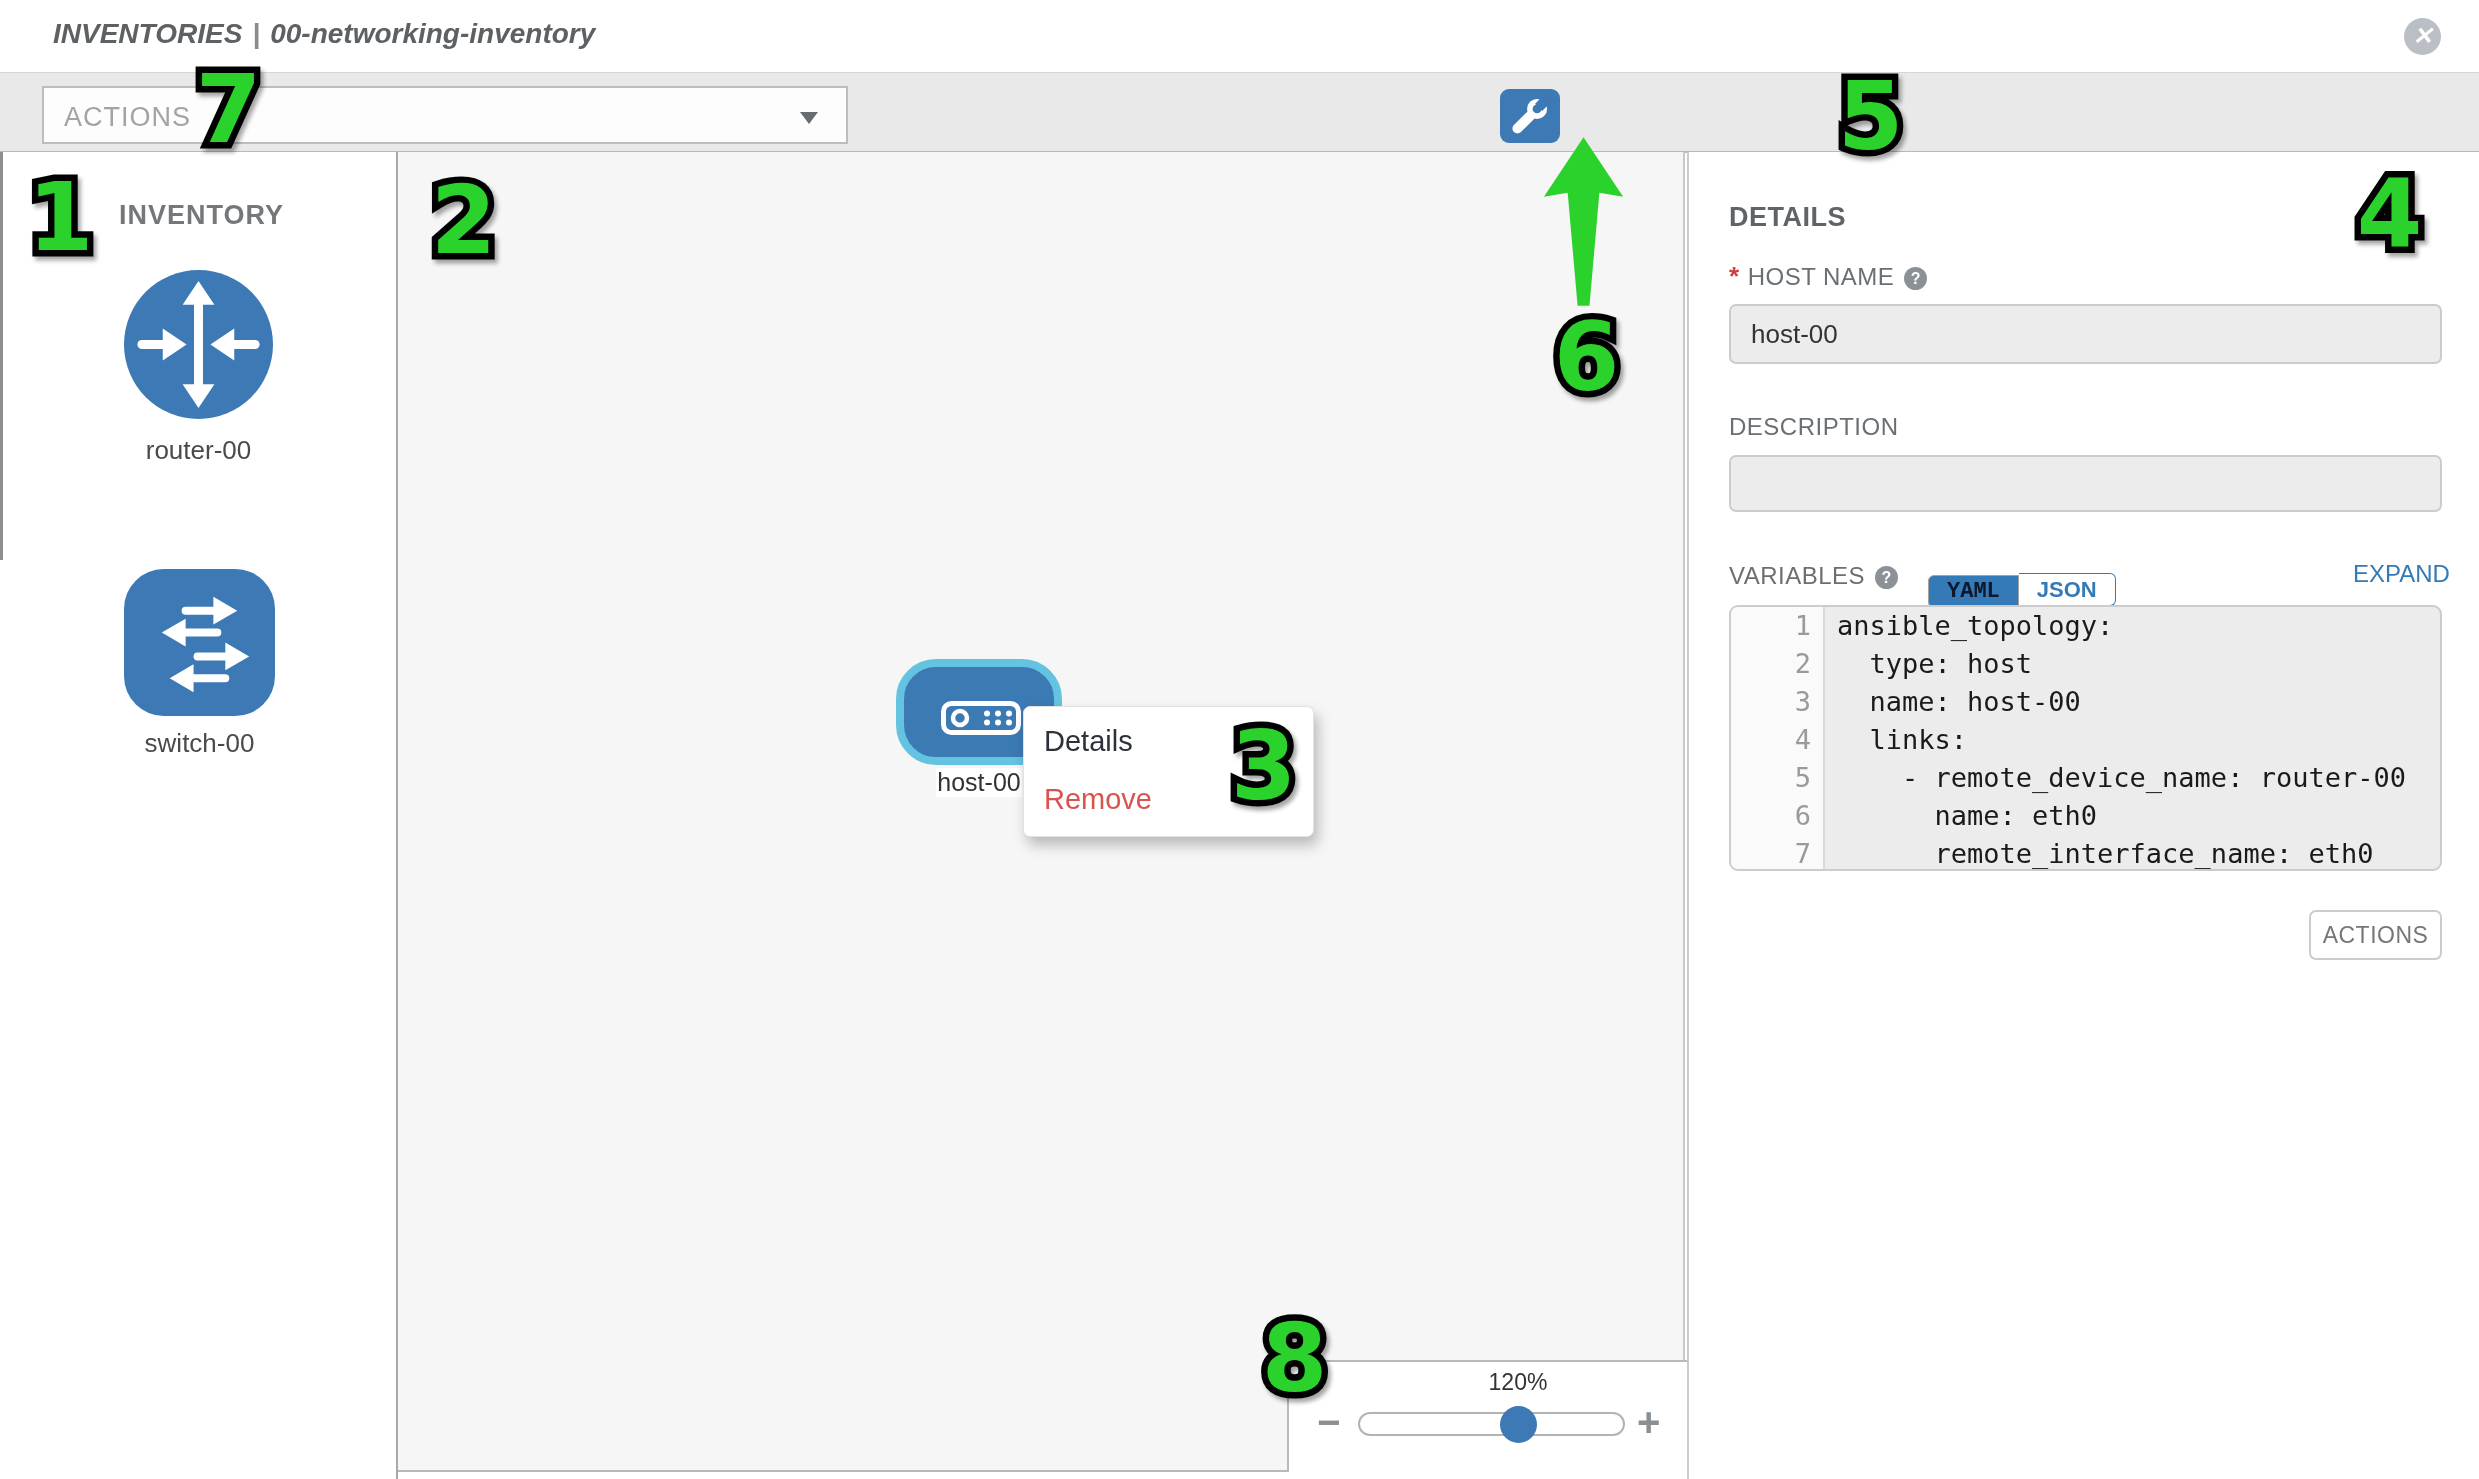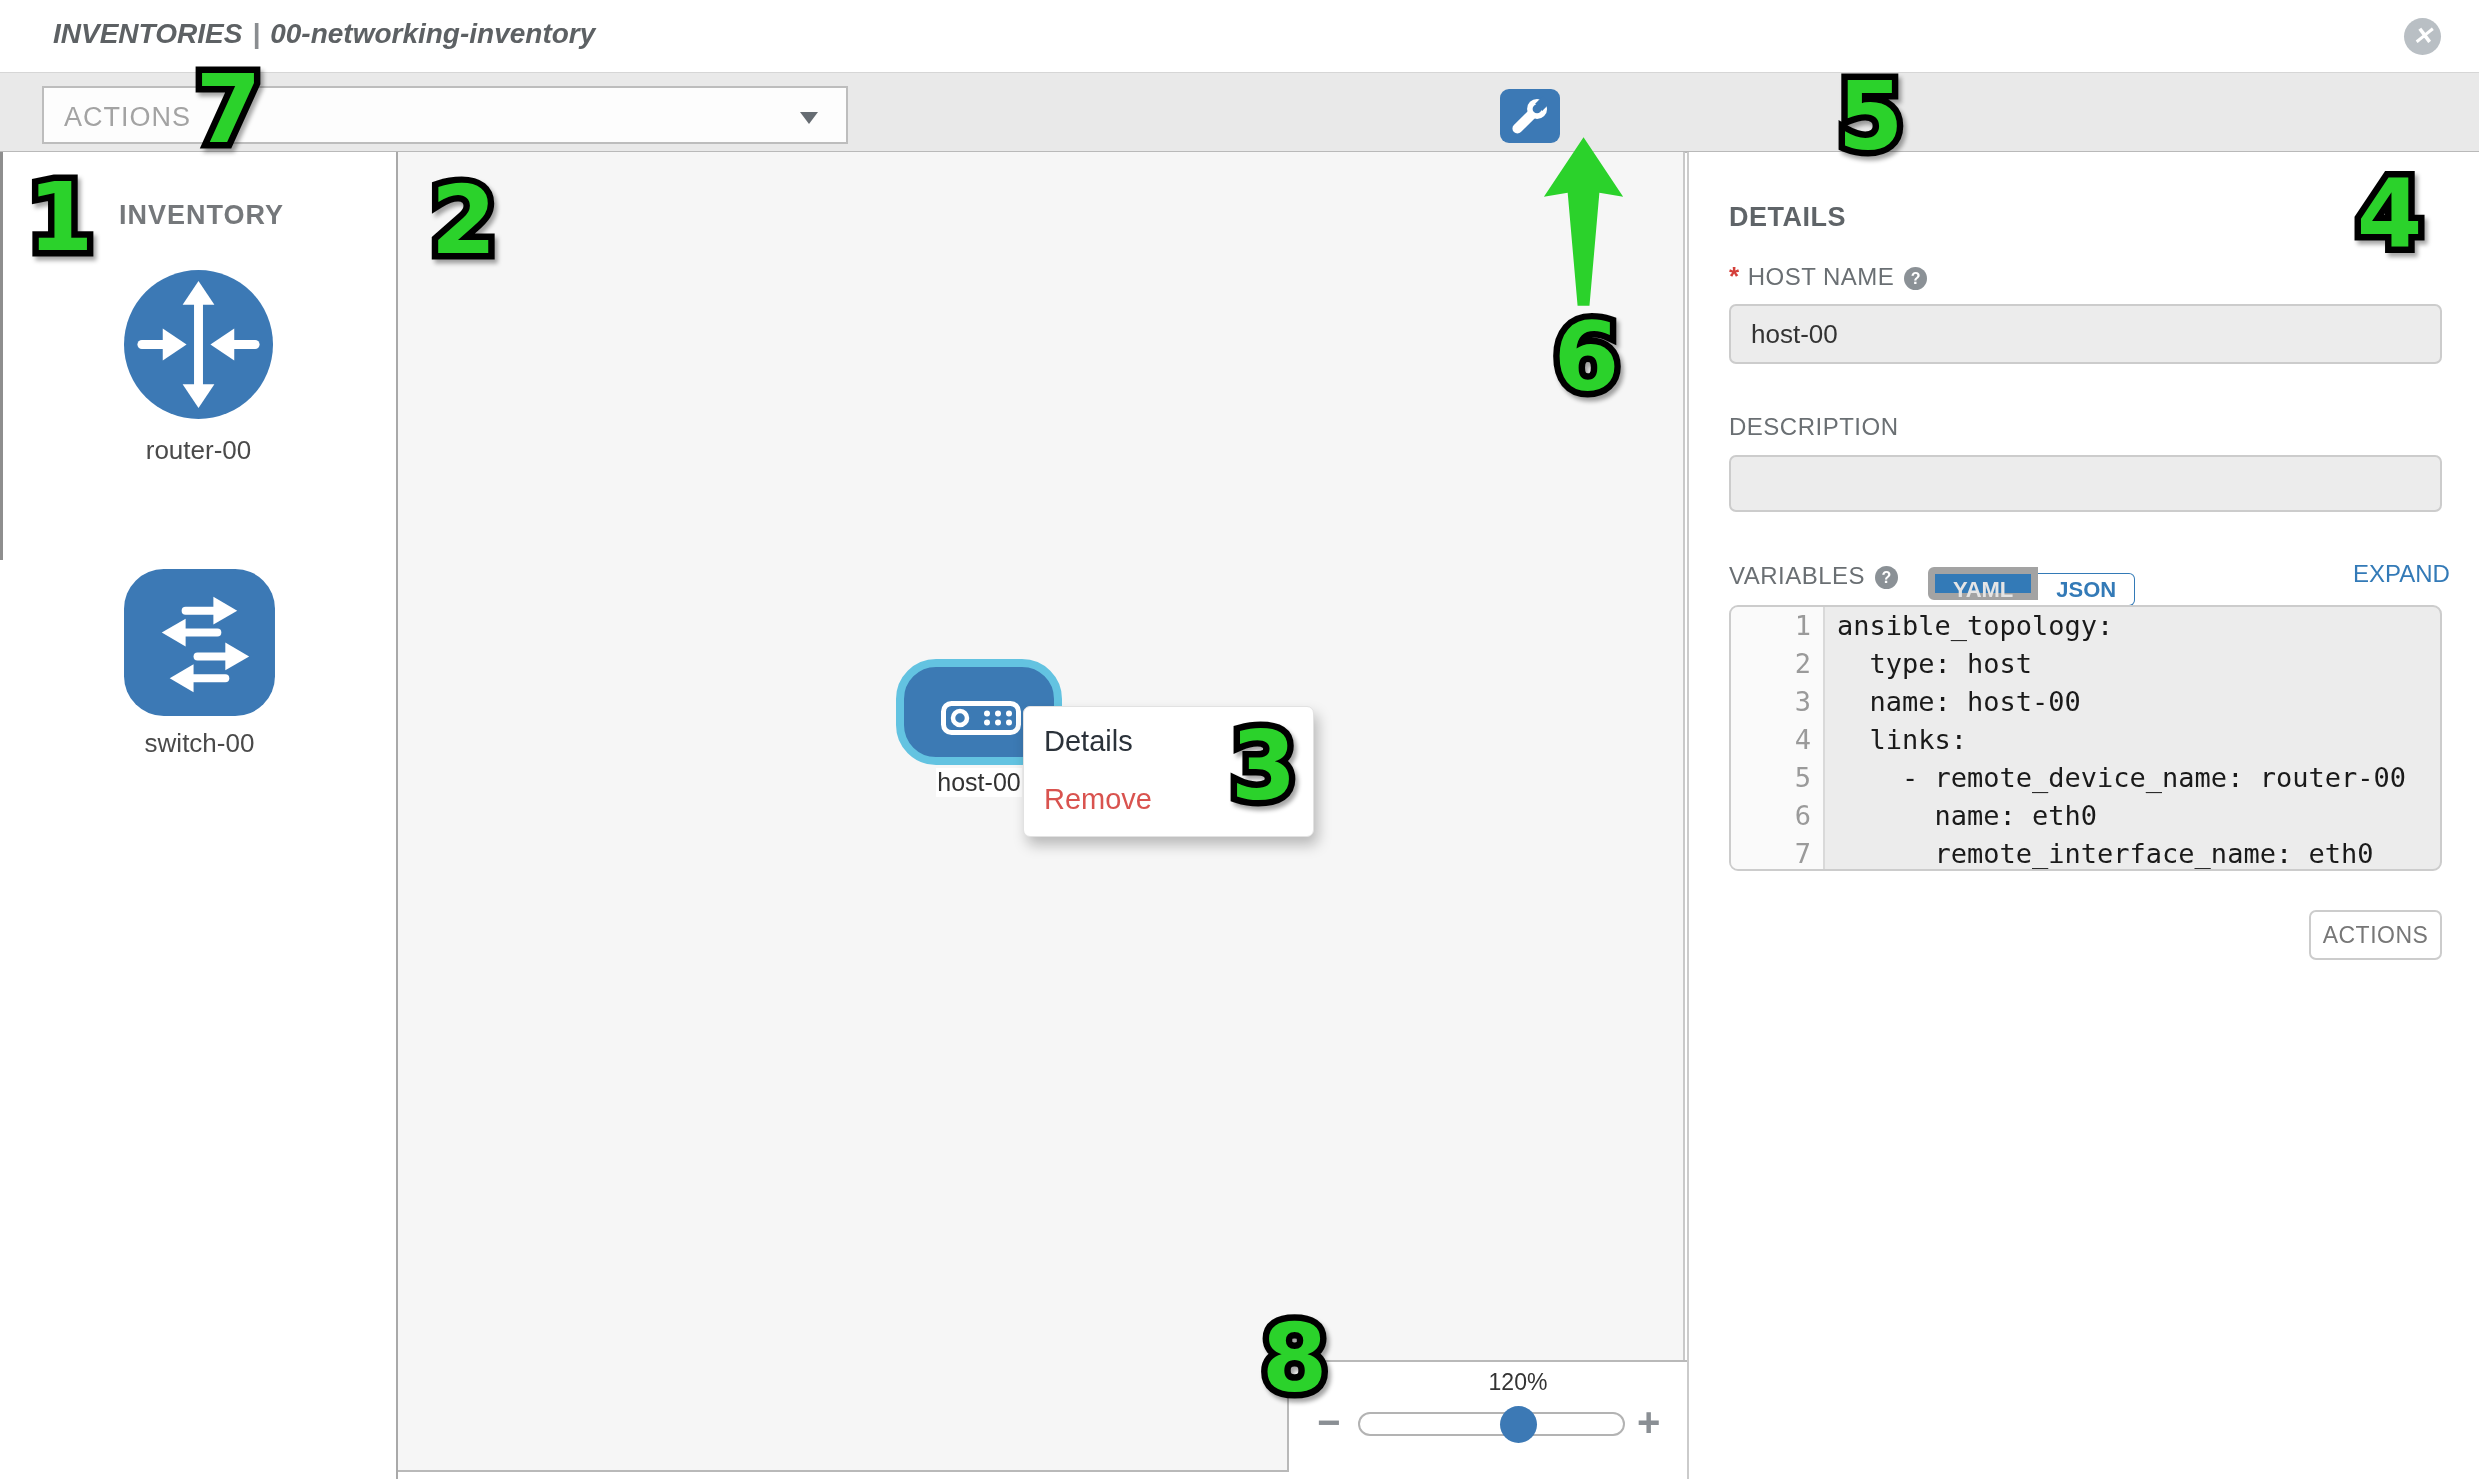--- a/index.html
+++ b/index.html
@@ -71,21 +71,21 @@
                 font-size:16px; font-weight:bold; text-align:center; line-height:23px; vertical-align:middle; margin-left:10px; }
   .hostname-label { left:40px; top:109px; }
   .text-input { position:absolute; left:40px; width:713px; background:#ececec; border:2px solid #ccc; border-radius:7px;
                 font-size:26px; color:#333; padding-left:20px; font-family:"Liberation Sans", sans-serif; }
   .hostname-input { top:152px; height:60px; }
   .desc-label { left:40px; top:261px; }
   .desc-input { top:303px; height:57px; }
   .vars-label { left:40px; top:410px; }
   .fmt-toggle { position:absolute; left:239px; top:405px; height:33px; cursor:pointer; }
   .fmt-btn { display:inline-block; height:33px; font-size:22px; font-weight:bold; line-height:31px; padding:0 18px; }
-  .fmt-yaml { background:#337ab7; color:#e5e5e5; border:7px solid #a3a3a3; border-radius:6px 0 0 6px; }
+  .fmt-yaml { background:#337ab7; color:#0f172a; border:1px solid #a3a3a3; border-radius:6px 0 0 6px;font-family:Liberation Mono, monospace; }
   .fmt-json { background:#fff; color:#337ab7; border:1px solid #337ab7; border-left:none; border-radius:0 6px 6px 0;margin-top:16px; }
   .expand-link { position:absolute; left:664px; top:408px; font-size:24px; color:#337ab7; cursor:pointer; }
 
   .code-editor { position:absolute; left:40px; top:453px; width:713px; height:266px; background:#ececec;
                  border:2px solid #ccc; border-radius:9px; overflow:hidden; }
   .gutter-bg { position:absolute; left:0; top:0; width:94px; height:100%; background:#fafafa; border-right:2px solid #d9d9d9; }
   .code-row { position:relative; display:flex; height:38px; font-family:"DejaVu Sans Mono", monospace; font-size:27px; line-height:38px; }
   .code-row:first-child { margin-top:6px; }
   .ln { width:94px; min-width:94px; text-align:right; padding-right:14px; color:#9a9a9a; }
   .ct { white-space:pre; color:#1a1a1a; padding-left:12px; }

